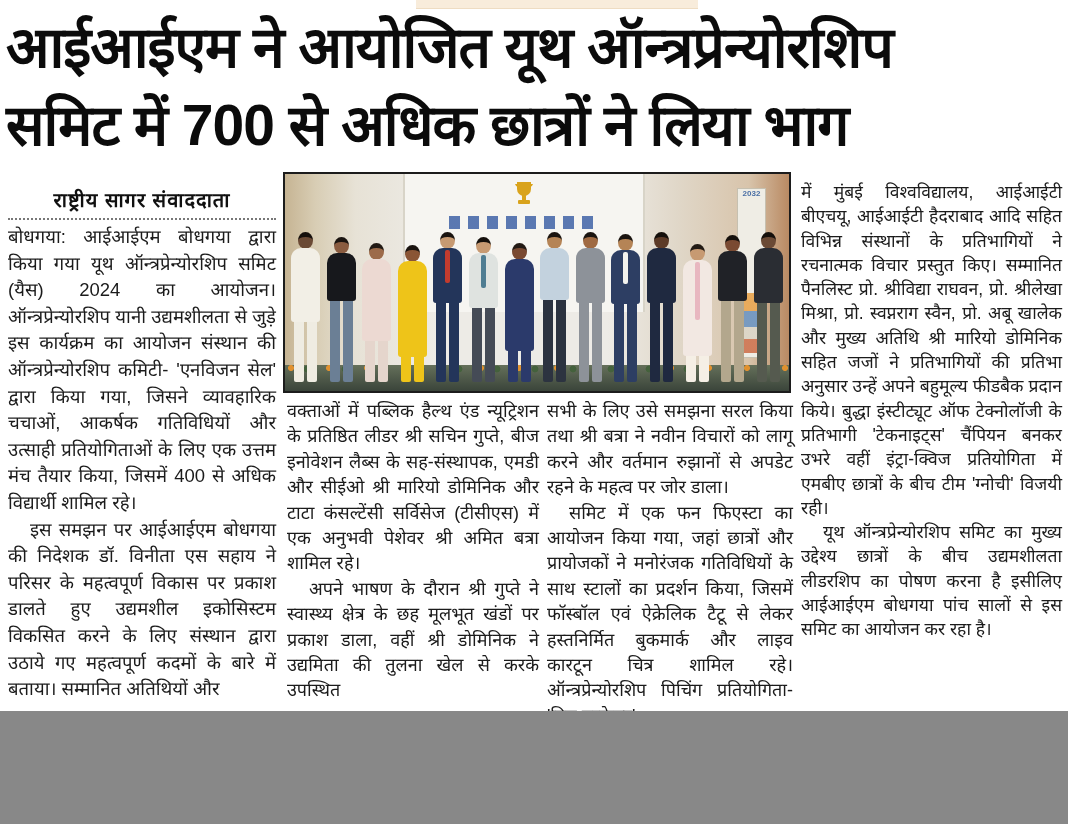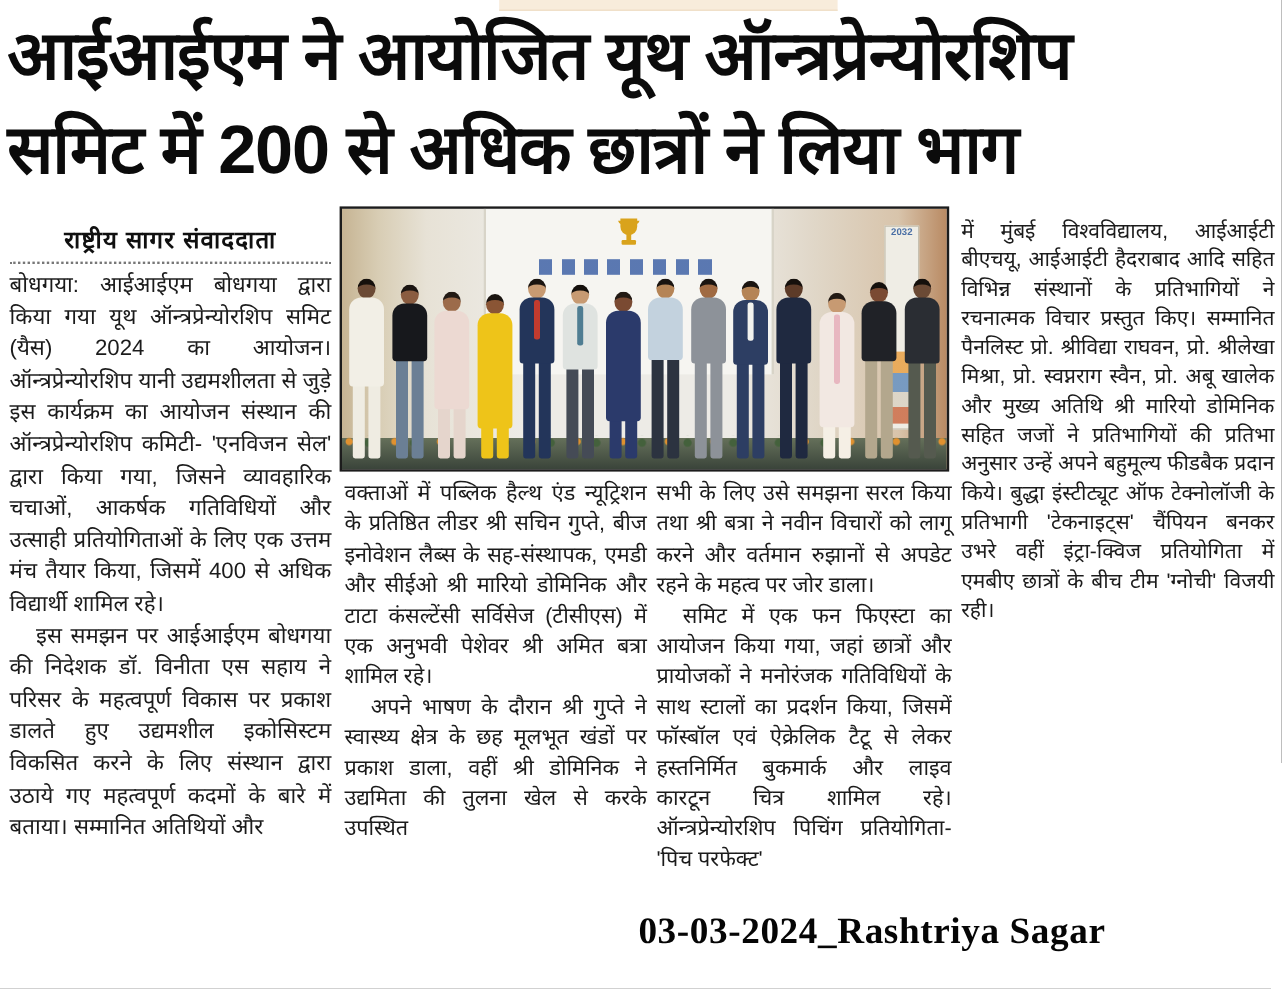--- a/index.html
+++ b/index.html
@@ -1,17 +1,17 @@
 <!DOCTYPE html>
 <html lang="hi"><head>
 <meta charset="utf-8">
 <style>
   html,body{margin:0;padding:0;background:#888;}
   #page{
-    position:relative;width:1068px;height:824px;background:#ffffff;
+    position:relative;width:1068px;height:711px;background:#ffffff;
     font-family:"Liberation Sans","DejaVu Sans",sans-serif;color:#161616;
     overflow:hidden;margin:0 auto;
   }
   
   .top-strip{position:absolute;left:416px;top:0;width:282px;height:8px;background:#f8ecdb;border-bottom:1px solid #eedcc2;}
   
   .headline{position:absolute;left:6px;top:8px;width:1056px;font-weight:800;color:#0b0b0b;line-height:78px;font-size:57px;letter-spacing:-1px;}
   .headline .hl{white-space:nowrap;}
   
   .byline-wrap{position:absolute;left:8px;top:186px;width:268px;text-align:center;}
@@ -68,21 +68,21 @@
 </style>
 </head>
 <body>
 
 <div id="page">
 
   <div class="top-strip"></div>
 
   <div class="headline">
     <div class="hl">आईआईएम ने आयोजित यूथ ऑन्त्रप्रेन्योरशिप</div>
-    <div class="hl">समिट में 200 से अधिक छात्रों ने लिया भाग</div>
+    <div class="hl">समिट में 700 से अधिक छात्रों ने लिया भाग</div>
   </div>
 
   <div class="byline-wrap">
     <div class="byline">राष्ट्रीय सागर संवाददाता</div>
   </div>
 
   <div class="photo">
     <div class="screen">
       <svg class="trophy" width="24" height="26" viewBox="0 0 24 26">
         <path d="M5 2 h14 v7 a7 7 0 0 1 -14 0 z" fill="#d9a31c"></path>
@@ -232,17 +232,18 @@
     <p class="indent">समिट में एक फन फिएस्टा का आयोजन किया गया, जहां छात्रों और प्रायोजकों ने मनोरंजक गतिविधियों के साथ स्टालों का प्रदर्शन किया, जिसमें फॉस्बॉल एवं ऐक्रेलिक टैटू से लेकर हस्तनिर्मित बुकमार्क और लाइव कारटून चित्र शामिल रहे। ऑन्त्रप्रेन्योरशिप पिचिंग प्रतियोगिता- 'पिच परफेक्ट'</p>
   </div>
 
   <div class="col" id="col2">
     <p>वक्ताओं में पब्लिक हैल्थ एंड न्यूट्रिशन के प्रतिष्ठित लीडर श्री सचिन गुप्ते, बीज इनोवेशन लैब्स के सह-संस्थापक, एमडी और सीईओ श्री मारियो डोमिनिक और टाटा कंसल्टेंसी सर्विसेज (टीसीएस) में एक अनुभवी पेशेवर श्री अमित बत्रा शामिल रहे।</p>
     <p class="indent">अपने भाषण के दौरान श्री गुप्ते ने स्वास्थ्य क्षेत्र के छह मूलभूत खंडों पर प्रकाश डाला, वहीं श्री डोमिनिक ने उद्यमिता की तुलना खेल से करके उपस्थित</p>
   </div>
 
   <div class="col" id="col4">
     <p>में मुंबई विश्वविद्यालय, आईआईटी बीएचयू, आईआईटी हैदराबाद आदि सहित विभिन्न संस्थानों के प्रतिभागियों ने रचनात्मक विचार प्रस्तुत किए। सम्मानित पैनलिस्ट प्रो. श्रीविद्या राघवन, प्रो. श्रीलेखा मिश्रा, प्रो. स्वप्नराग स्वैन, प्रो. अबू खालेक और मुख्य अतिथि श्री मारियो डोमिनिक सहित जजों ने प्रतिभागियों की प्रतिभा अनुसार उन्हें अपने बहुमूल्य फीडबैक प्रदान किये। बुद्धा इंस्टीट्यूट ऑफ टेक्नोलॉजी के प्रतिभागी 'टेकनाइट्स' चैंपियन बनकर उभरे वहीं इंट्रा-क्विज प्रतियोगिता में एमबीए छात्रों के बीच टीम 'ग्नोची' विजयी रही।</p>
+    <p class="indent">यूथ ऑन्त्रप्रेन्योरशिप समिट का मुख्य उद्देश्य छात्रों के बीच उद्यमशीलता लीडरशिप का पोषण करना है इसीलिए आईआईएम बोधगया पांच सालों से इस समिट का आयोजन कर रहा है।</p>
   </div>
 
   <div class="footer-credit">03-03-2024_Rashtriya Sagar</div>
 
 </div>
 
 </body></html>

